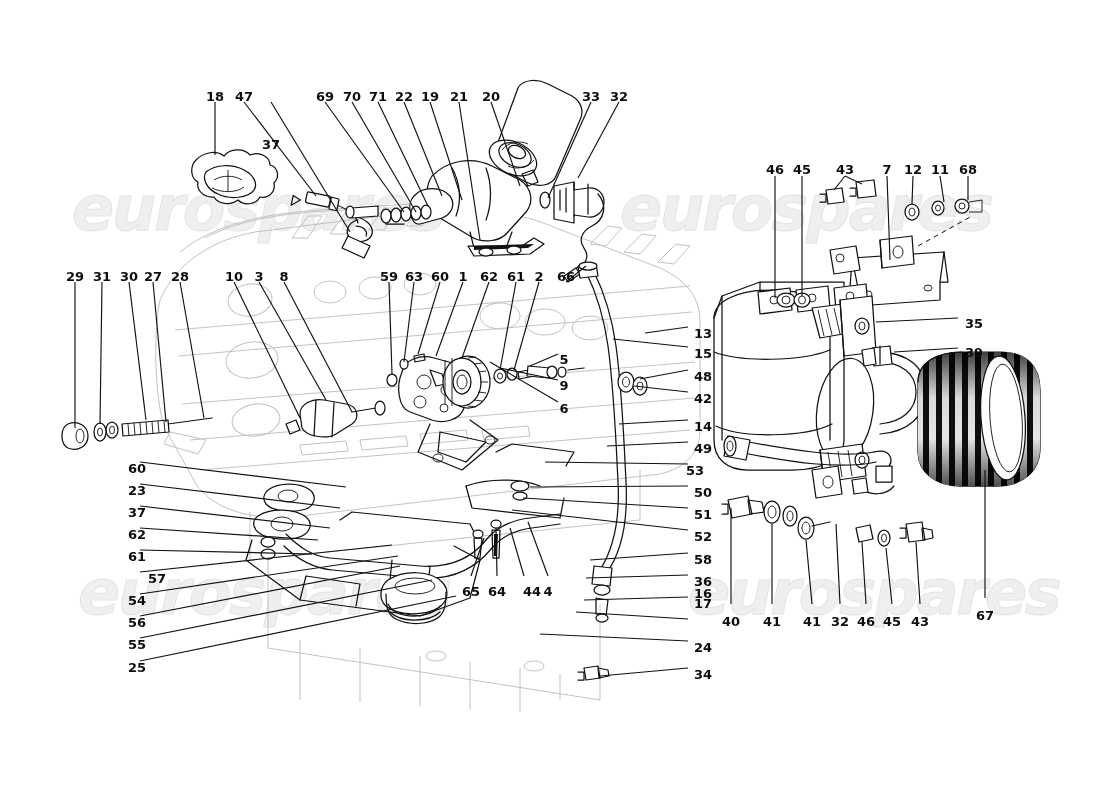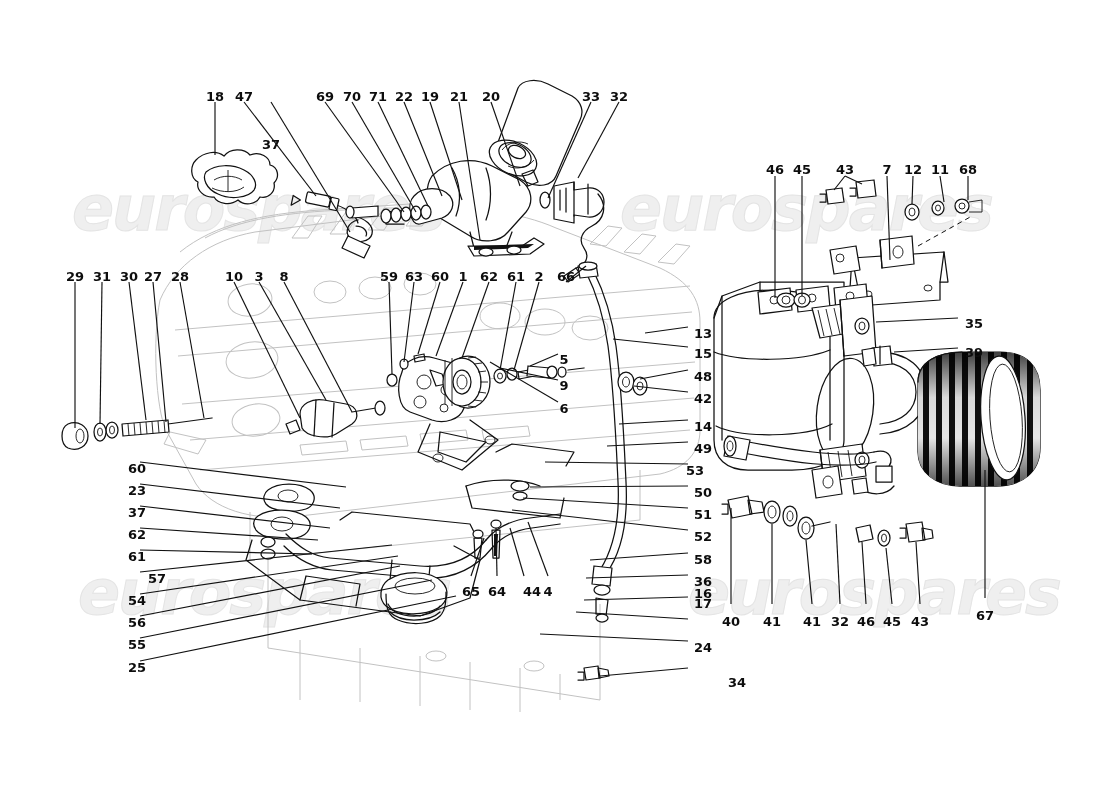--- a/index.html
+++ b/index.html
@@ -604,21 +604,21 @@
       <div class="lbl" style="left: 694px; top: 442px;">49</div>
       <div class="lbl" style="left: 686px; top: 464px;">53</div>
       <div class="lbl" style="left: 694px; top: 486px;">50</div>
       <div class="lbl" style="left: 694px; top: 508px;">51</div>
       <div class="lbl" style="left: 694px; top: 530px;">52</div>
       <div class="lbl" style="left: 694px; top: 553px;">58</div>
       <div class="lbl" style="left: 694px; top: 575px;">36</div>
       <div class="lbl" style="left: 694px; top: 597px;">17</div>
       <div class="lbl" style="left: 694px; top: 587px;">16</div>
       <div class="lbl" style="left: 694px; top: 641px;">24</div>
-      <div class="lbl" style="left: 728px; top: 668px; margin-top: 8px;">34</div>
+      <div class="lbl" style="left: 694px; top: 668px;">34</div>
       <div class="lbl" style="left: 128px; top: 462px;">60</div>
       <div class="lbl" style="left: 128px; top: 484px;">23</div>
       <div class="lbl" style="left: 128px; top: 506px;">37</div>
       <div class="lbl" style="left: 128px; top: 528px;">62</div>
       <div class="lbl" style="left: 128px; top: 550px;">61</div>
       <div class="lbl" style="left: 128px; top: 572px; margin-left: 20px;">57</div>
       <div class="lbl" style="left: 128px; top: 594px;">54</div>
       <div class="lbl" style="left: 128px; top: 616px;">56</div>
       <div class="lbl" style="left: 128px; top: 638px;">55</div>
       <div class="lbl" style="left: 128px; top: 661px;">25</div>

